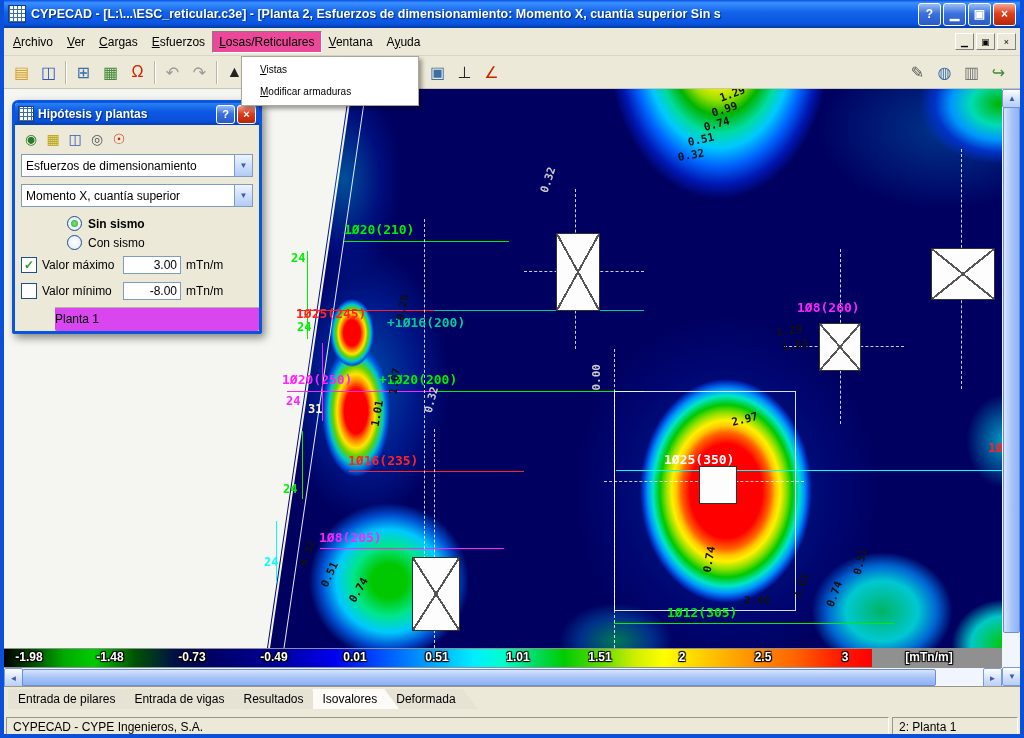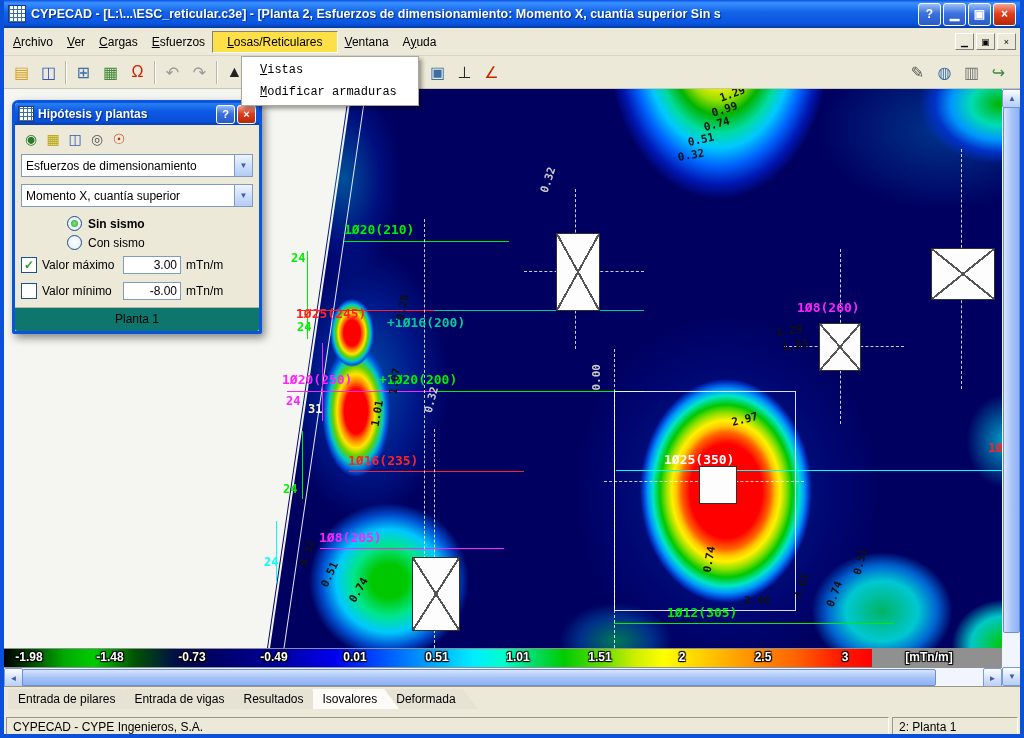--- a/index.html
+++ b/index.html
@@ -18,21 +18,21 @@
     overflow:hidden;text-shadow:1px 1px 1px #012a78;}
   .tb-btn{width:21px;height:21px;margin-left:2px;border:1px solid #fff;border-radius:3px;
     background:linear-gradient(#9cbdf5,#3b72dd 45%,#2a5bc8);color:#fff;font-weight:bold;
     font-size:12px;display:flex;align-items:center;justify-content:center;flex:none;}
   .tb-btn.close{background:linear-gradient(#f5a793,#e0401f 45%,#b22807);}
 
   
   #menubar{height:27px;display:flex;align-items:center;background:#ece9d8;padding:0 2px;
     border-bottom:1px solid #d9d5c8;}
   .menu-item{padding:4px 7px;cursor:default;white-space:nowrap;}
-  .menu-item.open{border:1px solid;border-color:#808080 #fff #fff #808080;padding:3px 14px;background:#fde047;}
+  .menu-item.open{border:1px solid;border-color:#808080 #fff #fff #808080;padding:3px 6px;background:#ec4899;}
   #mdi-buttons{margin-left:auto;display:flex;gap:2px;padding-right:2px;}
   .mdi-btn{width:17px;height:15px;border:1px solid;border-color:#fff #808080 #808080 #fff;
     background:#ece9d8;font-size:9px;display:flex;align-items:center;justify-content:center;}
 
   
   #toolbar{position:relative;height:32px;background:#ece9d8;border-bottom:1px solid #c8c4b6;}
   .tb-group{display:flex;align-items:center;height:100%;}
   #tb-left{position:absolute;left:4px;top:0;}
   #tb-mid{position:absolute;left:420px;top:0;}
   #tb-right{position:absolute;right:8px;top:0;}
@@ -133,27 +133,27 @@
     background:radial-gradient(#fff,#dfe9f5);position:relative;}
   .radio.sel::after{content:"";position:absolute;inset:3px;border-radius:50%;
     background:radial-gradient(#8ee08e,#1da81d);}
   .bold{font-weight:bold;}
   .check-row{display:flex;align-items:center;gap:5px;padding:4px 0;font-size:12px;}
   .checkbox{width:14px;height:14px;border:1px solid #1d5281;background:#fff;flex:none;
     display:flex;align-items:center;justify-content:center;color:#21a121;font-weight:bold;font-size:12px;}
   .clabel{width:76px;}
   .num-input{width:50px;height:16px;border:1px solid #7f9db9;background:#fff;font-size:12px;
     text-align:right;padding:0 3px;font-family:"Liberation Sans",sans-serif;}
-  .dlg-footer{border-top:1px solid #b8b4a4;margin-top:3px;text-align:center;font-size:12px;
-    padding:4px 0 5px;background:#0f766e;border-radius:0 0 2px 2px;}
+  .dlg-footer{border-top:1px solid #b8b4a4;margin-top:3px;text-align:left;font-size:12px;
+    padding:4px 0 5px;background:#d946ef;border-radius:0 0 2px 2px;margin-left:40px;}
 
   
   #ctxmenu{position:absolute;left:237px;top:56px;width:172px;background:#fff;
     border:1px solid #aca899;box-shadow:3px 3px 4px rgba(0,0,0,.35);z-index:50;padding:2px;}
-  .ctx-item{height:22px;line-height:22px;padding-left:16px;font-size:12px;white-space:nowrap;font-family:Liberation Mono, monospace;}
+  .ctx-item{height:22px;line-height:22px;padding-left:16px;font-size:10px;white-space:nowrap;}
 </style>
 </head>
 <body>
 
 <div id="window">
 
   <div id="titlebar">
     <div class="app-icon"></div>
     <span class="title-text">CYPECAD - [L:\...\ESC_reticular.c3e] - [Planta 2, Esfuerzos de dimensionamiento: Momento X, cuantía superior Sin s</span>
     <div id="win-buttons" style="display:flex">

